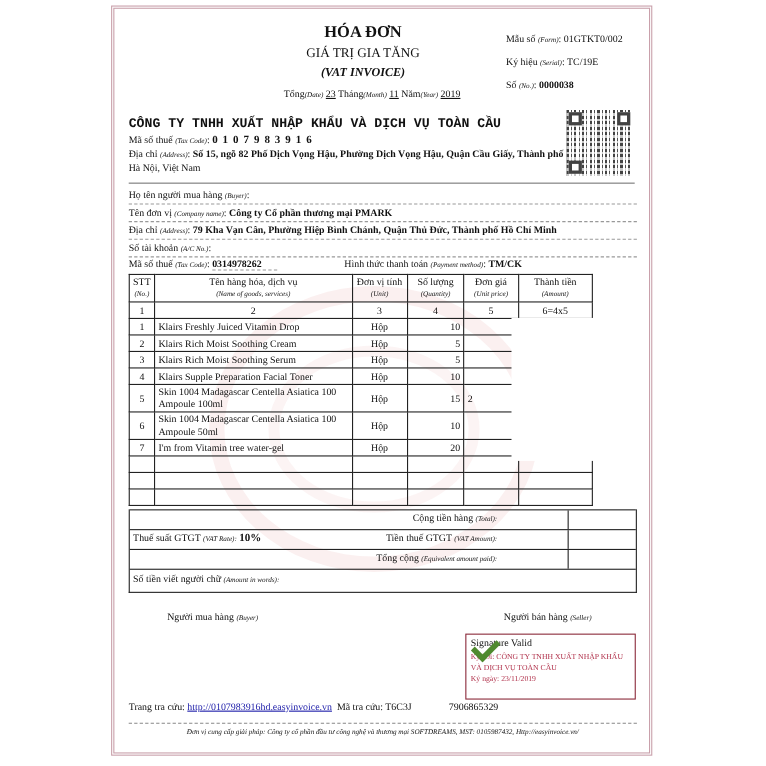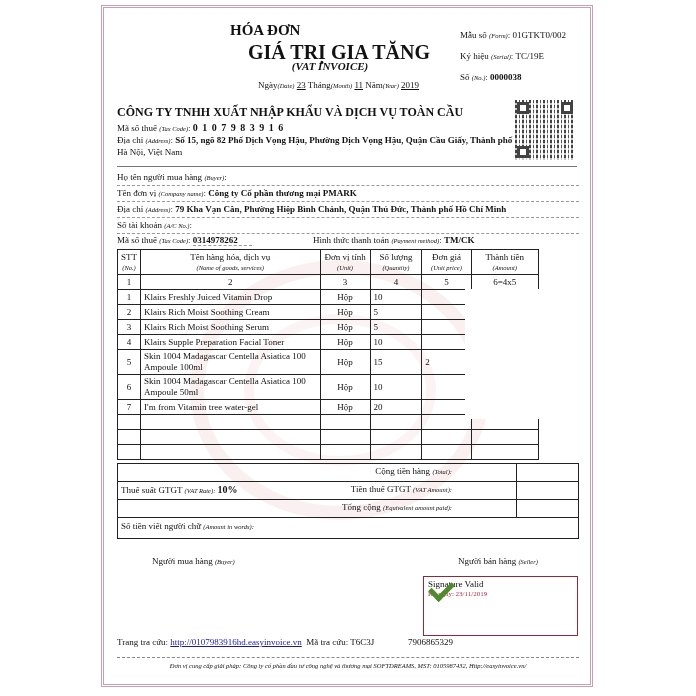--- a/index.html
+++ b/index.html
@@ -6,43 +6,43 @@
   body { width:696px; height:696px; position:relative; overflow:hidden;
          font-family:"Liberation Serif", serif; color:#111; font-size:9px; }
   .frame { position:absolute; left:101px; top:5px; width:492px; height:682px;
            border:3px double #c9a0ab; box-sizing:border-box; background:#fff; }
   .watermark { position:absolute; left:190px; top:260px; width:300px; height:260px;
                border-radius:50%; border:14px solid rgba(200,60,60,0.08);
                box-sizing:border-box; }
   .watermark::after { content:""; position:absolute; left:40px; top:40px; right:40px; bottom:40px;
                border-radius:50%; border:10px solid rgba(200,60,60,0.06); }
   .abs { position:absolute; white-space:nowrap; }
-  .title1 { left:230px; top:22px; width:200px; text-align:left; font-weight:bold; font-size:15px; }
-  .title2 { left:230px; top:41px; width:200px; text-align:right; font-weight:bold; font-size:20px; }
+  .title1 { left:230px; top:22px; width:200px; text-align:center; font-weight:bold; font-size:15px; }
+  .title2 { left:230px; top:41px; width:200px; text-align:center; font-weight:normal; font-size:12px; }
   .title3 { left:230px; top:60px; width:200px; text-align:center; font-weight:bold; font-style:italic; font-size:11px; }
   .dateline { left:258px; top:80px; font-size:9px; }
   .dateline u { text-decoration:underline; }
   .sm { font-size:6.5px; font-style:italic; }
   .meta { left:460px; font-size:9px; }
-  .company { left:117px; top:105px; font-weight:bold; font-size:12px; }
+  .company { left:117px; top:105px; font-weight:bold; font-size:12px;font-family:Liberation Mono, monospace; }
   .seller-line { left:117px; font-size:9px; }
   .qr { position:absolute; left:515px; top:100px; width:60px; height:60px;
         background:
           repeating-linear-gradient(90deg,#222 0 2px,#fff 2px 4px,#333 4px 5px,#fff 5px 7px),
           #fff; opacity:0.85; }
   .qr::before { content:""; position:absolute; inset:0;
         background:repeating-linear-gradient(0deg, rgba(255,255,255,.7) 0 2px, transparent 2px 5px); }
   .qr .corner { position:absolute; width:12px; height:12px; border:3px solid #222; background:#fff; box-sizing:border-box; }
   .hr { position:absolute; left:117px; width:460px; border-top:1px solid #777; }
   .buyer-line { left:117px; width:462px; border-bottom:1px dashed #999; height:13px; font-size:9px; }
   .bold { font-weight:normal; }
   table.items { position:absolute; left:117px; top:249px; width:422px; border-collapse:collapse; font-size:9px; }
   table.items td { border:1px solid #222; padding:0 3px; height:14px; vertical-align:middle; }
   table.items td.c { text-align:center; }
-  table.items td.r { text-align:left; }
+  table.items td.r { text-align:right; }
   table.items .hdr td { height:24px; text-align:center; line-height:10px; }
   table.items .tall td { height:24px; line-height:11px; }
   .mask { position:absolute; left:465px; top:289px; width:110px; height:130px; background:#fff; }
   .summary { position:absolute; left:117px; top:463px; width:462px; border:1px solid #222; border-top:none; box-sizing:border-box; }
   .srow { height:17px; border-top:1px solid #222; position:relative; font-size:9px; }
   .srow .val { position:absolute; right:0; top:0; width:61px; height:100%; border-left:1px solid #222; }
   .sign-label { font-size:9px; }
   .sigbox { position:absolute; left:423px; top:576px; width:155px; height:60px; border:1px solid #8b2a3a; box-sizing:border-box; padding:2px 4px; }
   .sig-valid { font-size:9px; color:#111; }
   .sig-text { font-size:7px; color:#b0304a; line-height:10px; }
@@ -54,21 +54,21 @@
 </head>
 <body>
 
 <div class="frame"></div>
 <div class="watermark"></div>
 
 <div class="abs title1">HÓA ĐƠN</div>
 <div class="abs title2">GIÁ TRỊ GIA TĂNG</div>
 <div class="abs title3">(VAT INVOICE)</div>
 <div class="abs dateline">
-  <span>Ngày</span><span class="sm">(Date)</span>
+  <span>Tổng</span><span class="sm">(Date)</span>
   <u>23</u>
   <span>Tháng</span><span class="sm">(Month)</span>
   <u>11</u>
   <span>Năm</span><span class="sm">(Year)</span>
   <u>2019</u>
 </div>
 
 <div class="abs meta" style="top:30px">
   <span>Mẫu số</span> <span class="sm">(Form)</span>: <span>01GTKT0/002</span>
 </div>
@@ -244,20 +244,21 @@
 
 <div class="abs sign-label" style="left:152px;top:556px">
   <span>Người mua hàng</span> <span class="sm">(Buyer)</span>
 </div>
 <div class="abs sign-label" style="left:458px;top:556px">
   <span>Người bán hàng</span> <span class="sm">(Seller)</span>
 </div>
 <div class="sigbox">
   <div class="check"></div>
   <div class="sig-valid">Signature Valid</div>
+  <div class="sig-text" style="margin-top:3px">Ký bởi: CÔNG TY TNHH XUẤT NHẬP KHẨU VÀ DỊCH VỤ TOÀN CẦU</div>
   <div class="sig-text">Ký ngày: 23/11/2019</div>
 </div>
 
 <div class="abs" style="left:117px;top:637px;font-size:9px">
   <span>Trang tra cứu:</span>
   <a class="link">http://0107983916hd.easyinvoice.vn</a>
   &nbsp;<span>Mã tra cứu:</span>
   <span>T6C3J</span>
 </div>
 <div class="abs" style="left:408px;top:637px;font-size:9px">7906865329</div>

